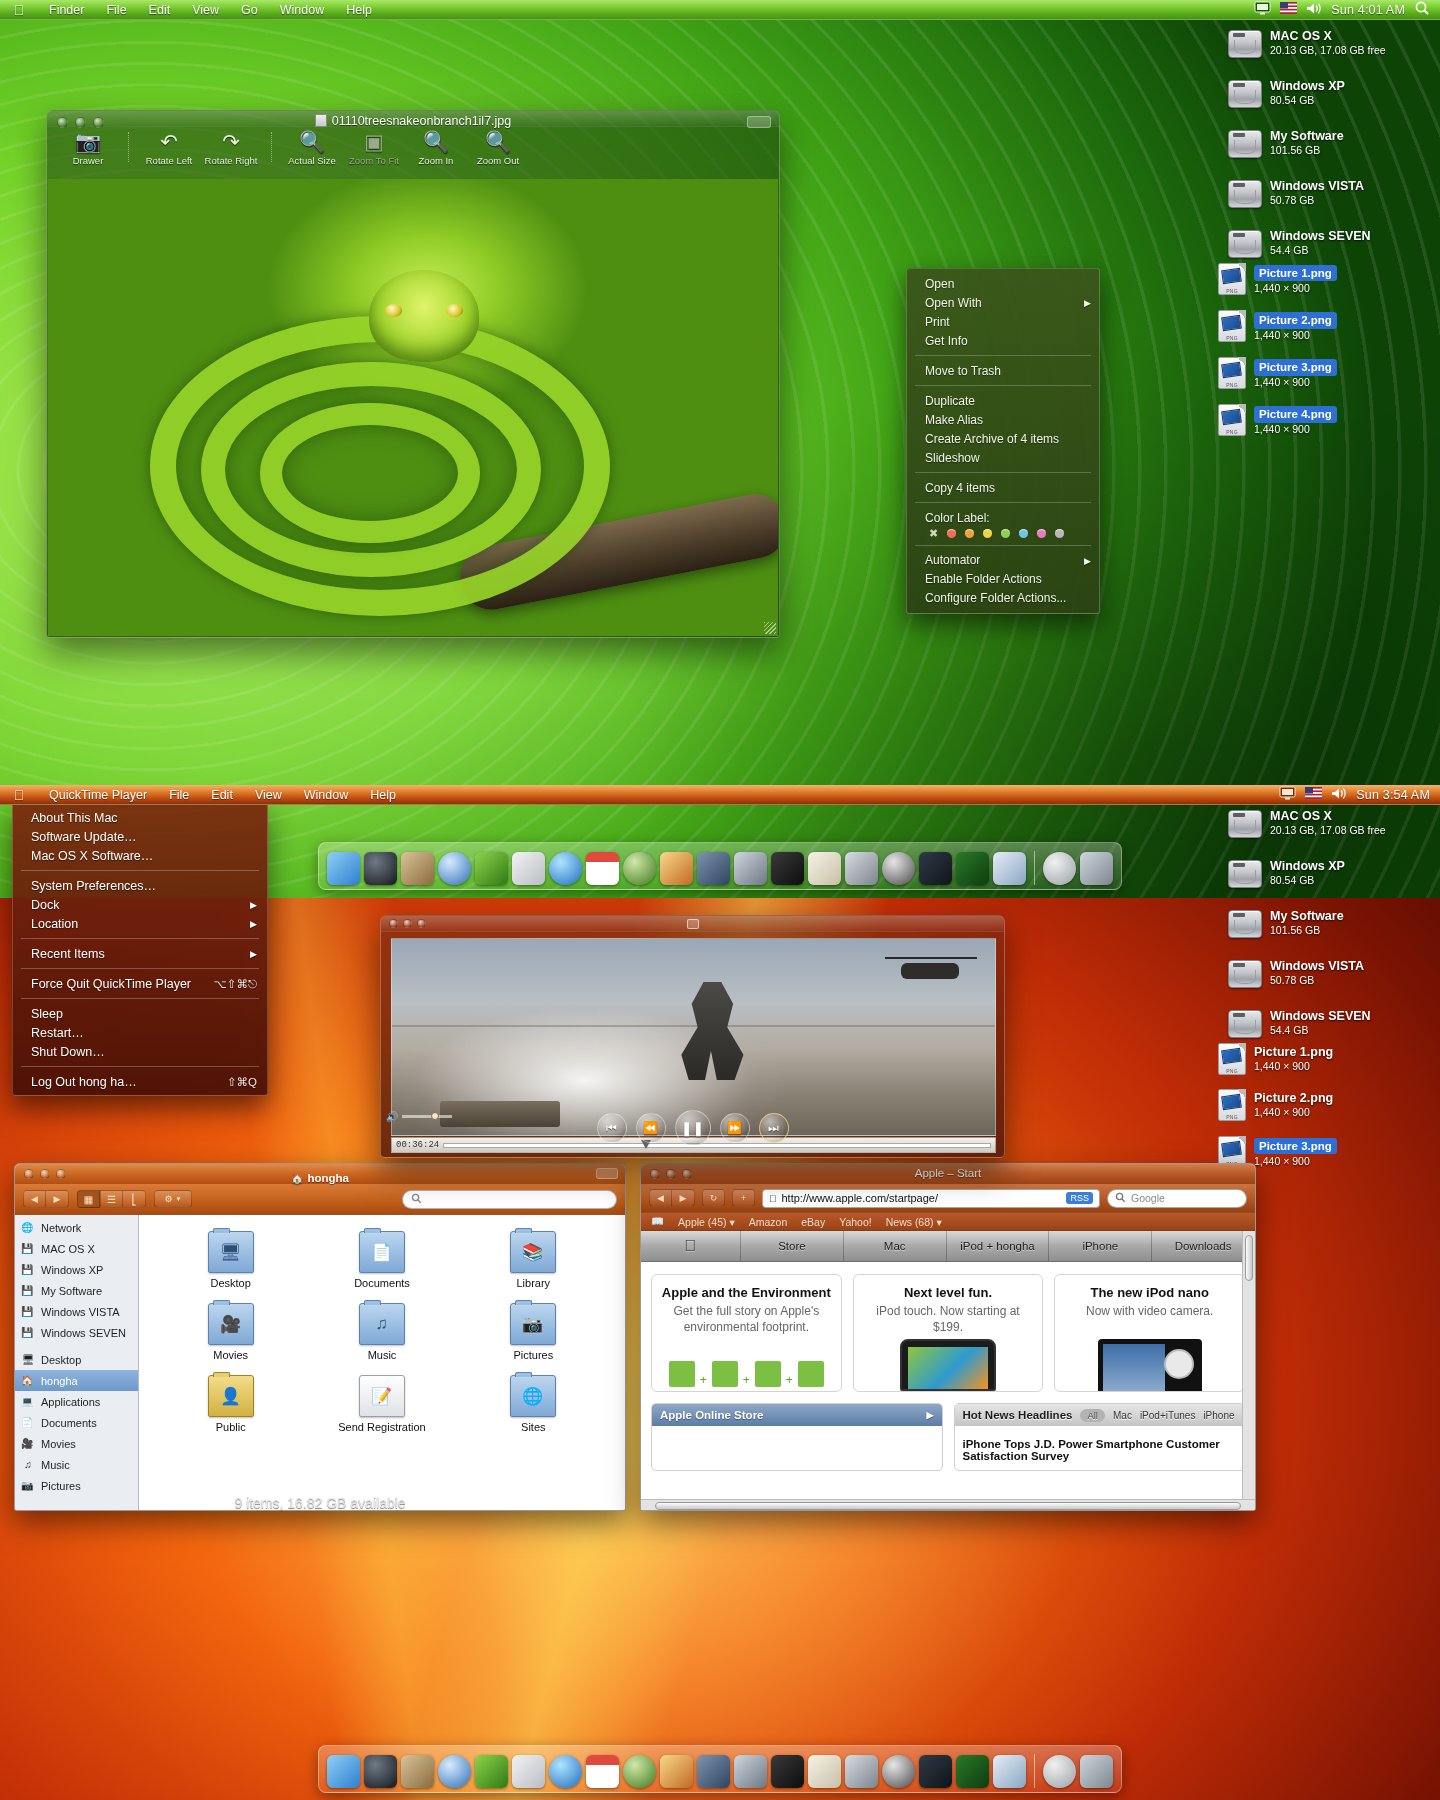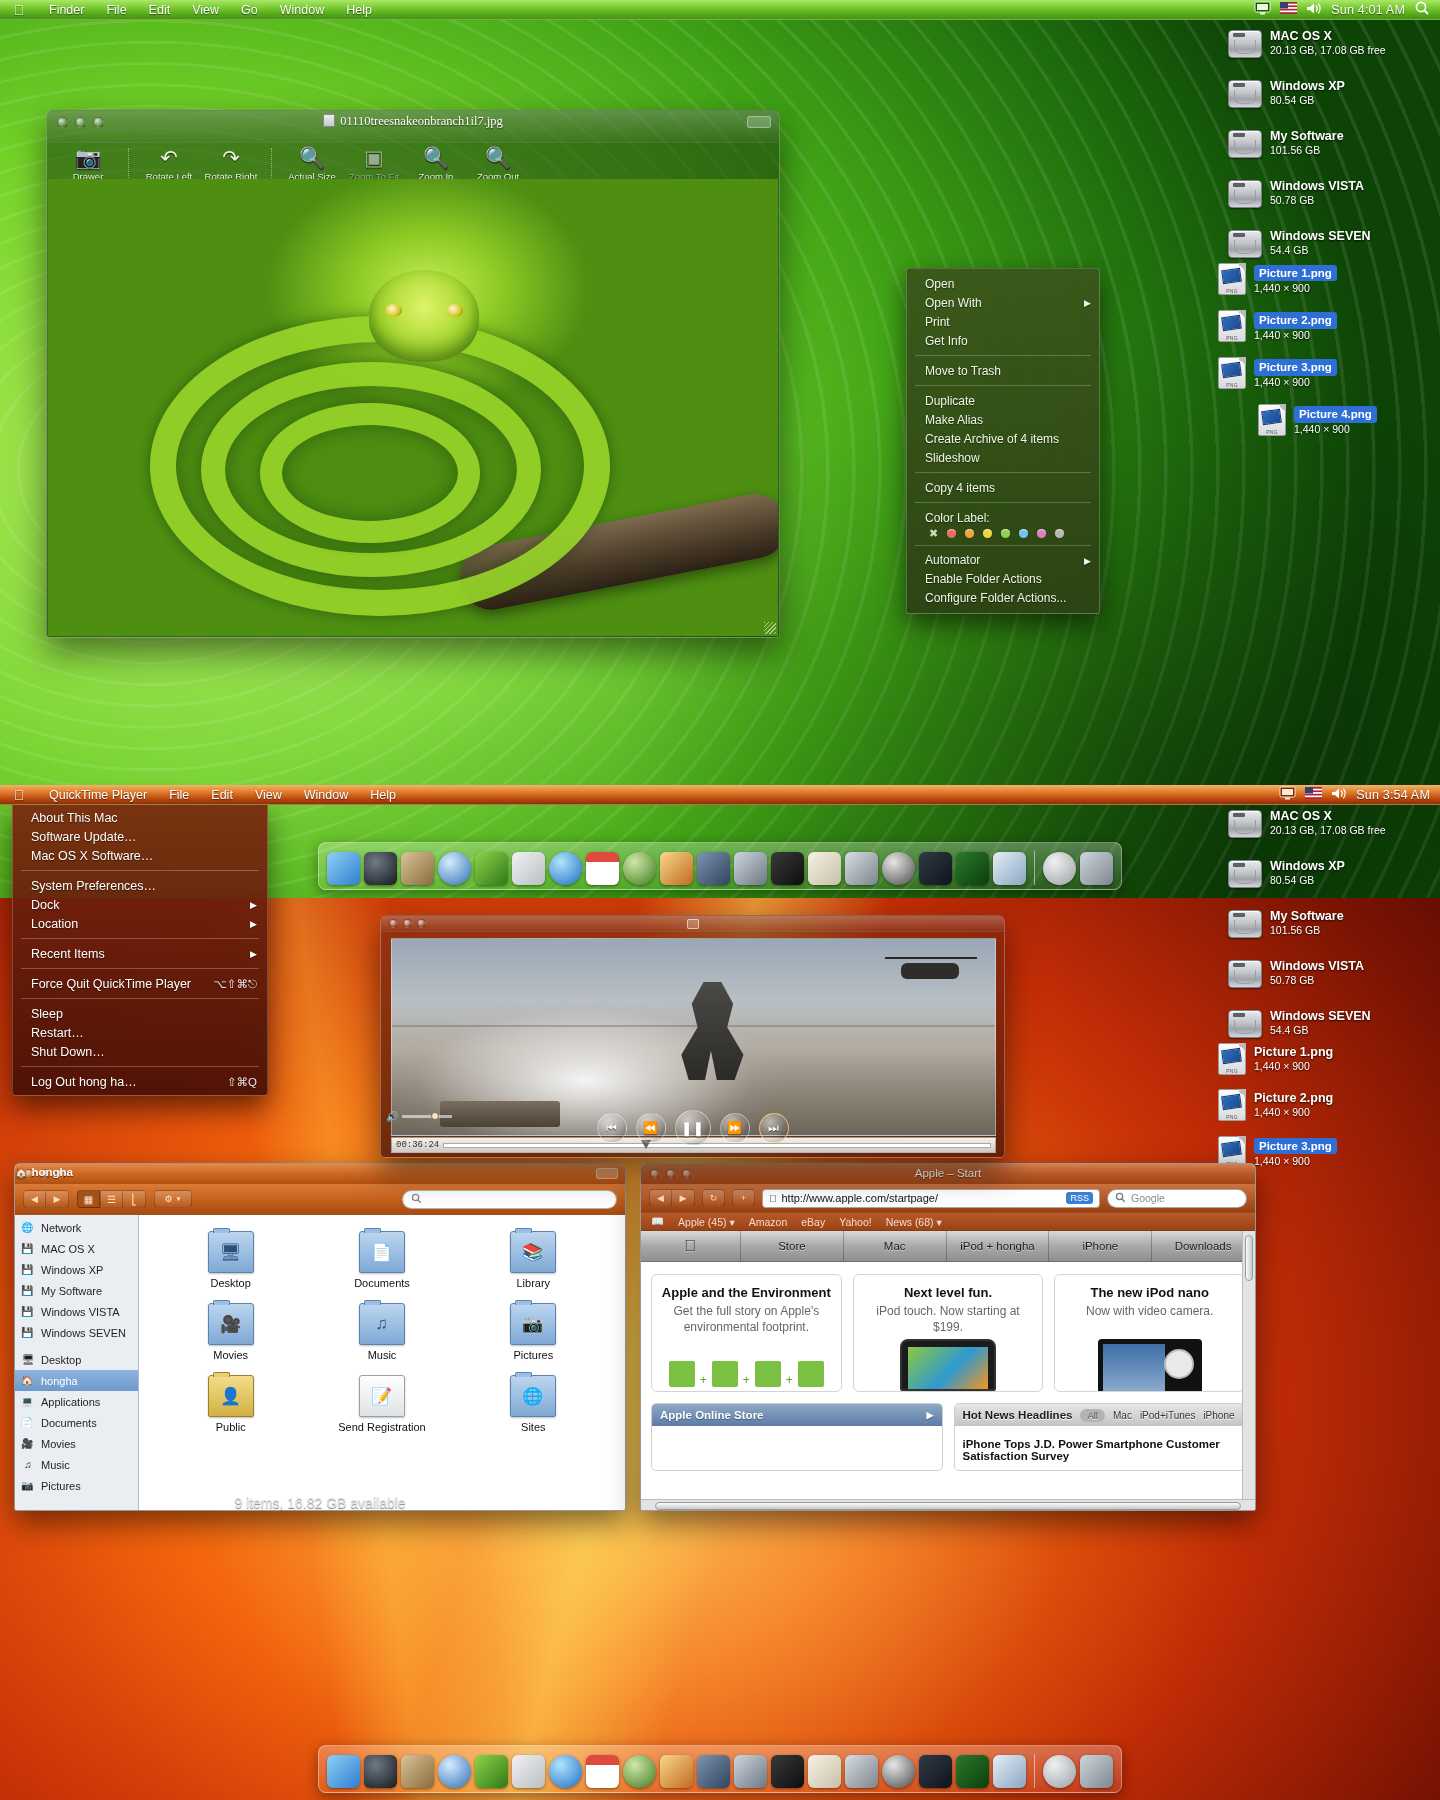--- a/index.html
+++ b/index.html
@@ -100,24 +100,23 @@
   
   #preview-window {
     position:absolute; left:46px; top:110px; width:734px; height:528px;
     border-radius:7px 7px 4px 4px; z-index:20;
     background:linear-gradient(180deg, rgba(24,60,12,0.55), rgba(18,48,9,0.72));
     border:1px solid rgba(255,255,255,0.28);
     box-shadow:0 14px 34px rgba(0,0,0,.5);
     overflow:hidden;
   }
   #preview-window .titlebar {
-    height:32px; position:relative;
+    height:16px; position:relative;
     background:linear-gradient(180deg, rgba(255,255,255,0.22), rgba(255,255,255,0.03));
     border-bottom:1px solid rgba(0,0,0,0.18);
-    font-family:Liberation Serif, serif;
   }
   .traffic { position:absolute; left:10px; top:6px; display:flex; gap:7px; }
   .tl { width:11px; height:11px; border-radius:50%;
     background:radial-gradient(circle at 35% 30%, rgba(255,255,255,.75), rgba(255,255,255,.1) 60%, rgba(0,0,0,.25));
     border:1px solid rgba(0,0,0,.25); }
   .win-title {
     position:absolute; left:0; right:0; top:3px; text-align:center;
     font-size:12.5px; color:#fff; text-shadow:0 1px 1px rgba(0,0,0,.6);
   }
   .win-title .fileicon {
@@ -329,21 +328,21 @@
     border:1px solid rgba(0,0,0,0.4);
     box-shadow:0 12px 30px rgba(0,0,0,.5);
   }
   #finder-window .ftitle {
     height:20px; position:relative;
     background:linear-gradient(180deg,#e08b4c 0%,#cf6a23 45%,#b24f12 100%);
   }
   #finder-window .traffic { left:9px; top:5px; gap:6px; }
   #finder-window .tl { width:10px; height:10px; }
   #finder-window .ftitle .t {
-    position:absolute; left:0; right:0; top:2px; text-align:left;
+    position:absolute; left:0; right:0; top:8px; text-align:center;
     font-size:11.5px; color:#fff; font-weight:bold; text-shadow:0 1px 1px rgba(0,0,0,.5);
   }
   #finder-window .ftitle .homeico { font-size:10px; margin-right:4px; }
   .ftb-right { position:absolute; right:7px; top:4px; width:22px; height:11px;
     border-radius:3px; background:rgba(255,255,255,.25); border:1px solid rgba(255,255,255,.4); }
   #finder-window .ftoolbar {
     height:31px; display:flex; align-items:center; padding:0 8px; gap:8px;
     background:linear-gradient(180deg,#db7b37 0%,#c4601c 55%,#a84a10 100%);
     border-bottom:1px solid rgba(0,0,0,.3);
   }
@@ -623,21 +622,21 @@
           <div class="pg"></div>
           <div class="fold"></div>
           <div class="thumb"></div>
           <div class="pngtxt">PNG</div>
         </div>
       <div class="desk-label">
         <span class="selname">Picture 3.png</span>
         <span class="t2">1,440 × 900</span>
       </div>
     </div>
-    <div class="desk-item" style="padding-left:40px;">
+    <div class="desk-item" style="">
       <div class="png-icon">
           <div class="pg"></div>
           <div class="fold"></div>
           <div class="thumb"></div>
           <div class="pngtxt">PNG</div>
         </div>
       <div class="desk-label">
         <span class="selname">Picture 4.png</span>
         <span class="t2">1,440 × 900</span>
       </div>

